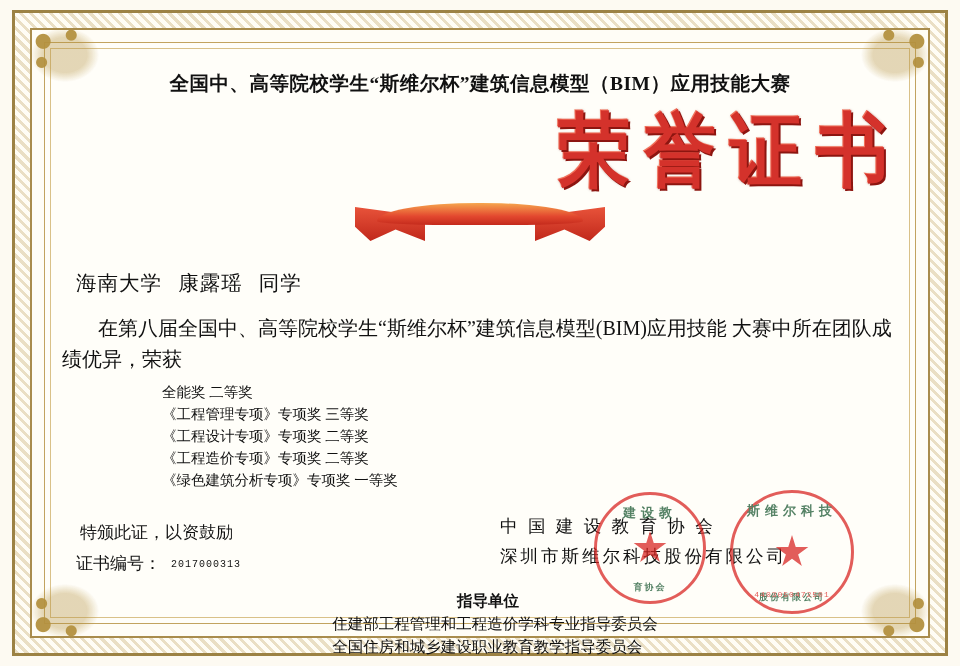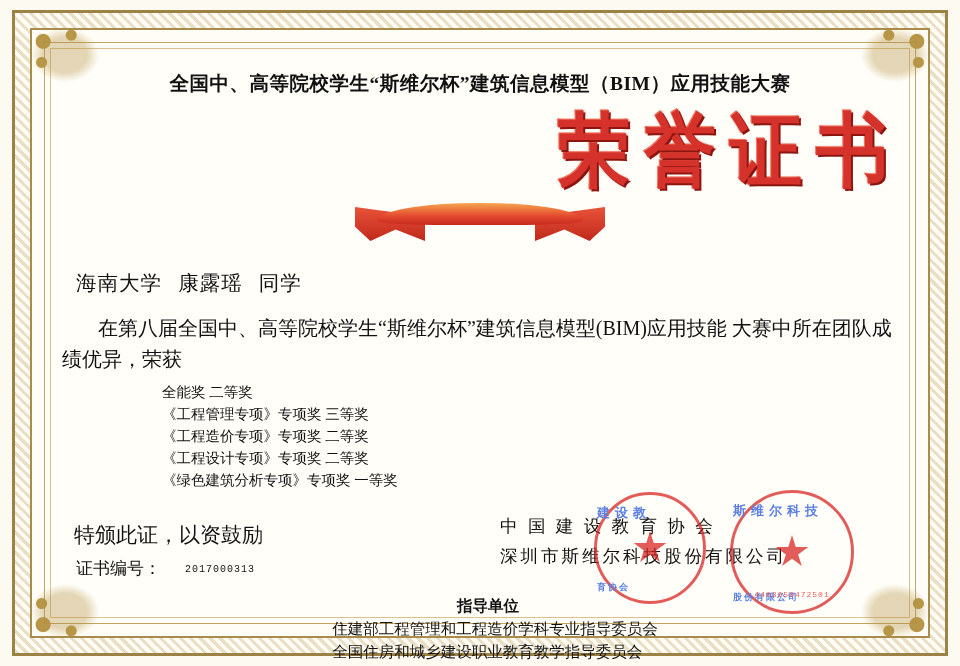--- a/index.html
+++ b/index.html
@@ -161,35 +161,35 @@
 
   .awards {
     margin: 6px 0 0 104px;
     font-size: 14.5px;
     line-height: 1.52;
     color: #111;
   }
   .awards div { white-space: nowrap; }
 
   .encourage {
-    margin: 30px 0 0 16px;
-    font-size: 21px;
+    margin: 30px 0 0 22px;
+    font-size: 17px;
     color: #111;
   }
 
   .cert-no-row {
     margin: 8px 0 0 18px;
     display: flex;
     align-items: flex-start;
     font-size: 17px;
     color: #111;
   }
   .cert-no-label { white-space: nowrap; }
   .barcode-wrap {
-    margin-left: 24px;
+    margin-left: 10px;
     text-align: center;
   }
   .barcode {
     width: 232px;
     height: 30px;
     background-image: repeating-linear-gradient(90deg,
       #111 0 2px, #fff 2px 4px, #111 4px 5px, #fff 5px 9px,
       #111 9px 12px, #fff 12px 13px, #111 13px 14px, #fff 14px 17px,
       #111 17px 18px, #fff 18px 21px, #111 21px 24px, #fff 24px 26px);
   }
@@ -250,22 +250,22 @@
     width: 34px;
     height: 34px;
     margin: -17px 0 0 -17px;
     background: #d8201d;
     clip-path: polygon(50% 0%, 61% 35%, 98% 35%, 68% 57%, 79% 91%, 50% 70%, 21% 91%, 32% 57%, 2% 35%, 39% 35%);
   }
   .seal .seal-text {
     position: absolute;
     left: 0; right: 0;
     top: 9px;
-    text-align: left;
-    color: #1d4ed8;
+    text-align: center;
+    color: #14532d;
     font-size: 13px;
     font-weight: bold;
     letter-spacing: 5px;
   }
   .seal .seal-text.bottom {
     top: auto;
     bottom: 7px;
     font-size: 9px;
     letter-spacing: 2px;
   }
@@ -325,22 +325,22 @@
       <span>海南大学</span>
       <span class="name">康露瑶</span>
       <span>同学</span>
     </div>
 
     <div class="body-text">在第八届全国中、高等院校学生“斯维尔杯”建筑信息模型(BIM)应用技能 大赛中所在团队成绩优异，荣获</div>
 
     <div class="awards">
       <div>全能奖 二等奖</div>
       <div>《工程管理专项》专项奖 三等奖</div>
+      <div>《工程设计专项》专项奖 二等奖</div>
       <div>《工程造价专项》专项奖 二等奖</div>
-      <div>《工程设计专项》专项奖 二等奖</div>
       <div>《绿色建筑分析专项》专项奖 一等奖</div>
     </div>
 
     <div class="encourage">特颁此证，以资鼓励</div>
 
     <div class="cert-no-row">
       <span class="cert-no-label">证书编号：</span>
       <span class="barcode-wrap">
         <span class="barcode"></span>
         <span class="barcode-num">2017000313</span>

